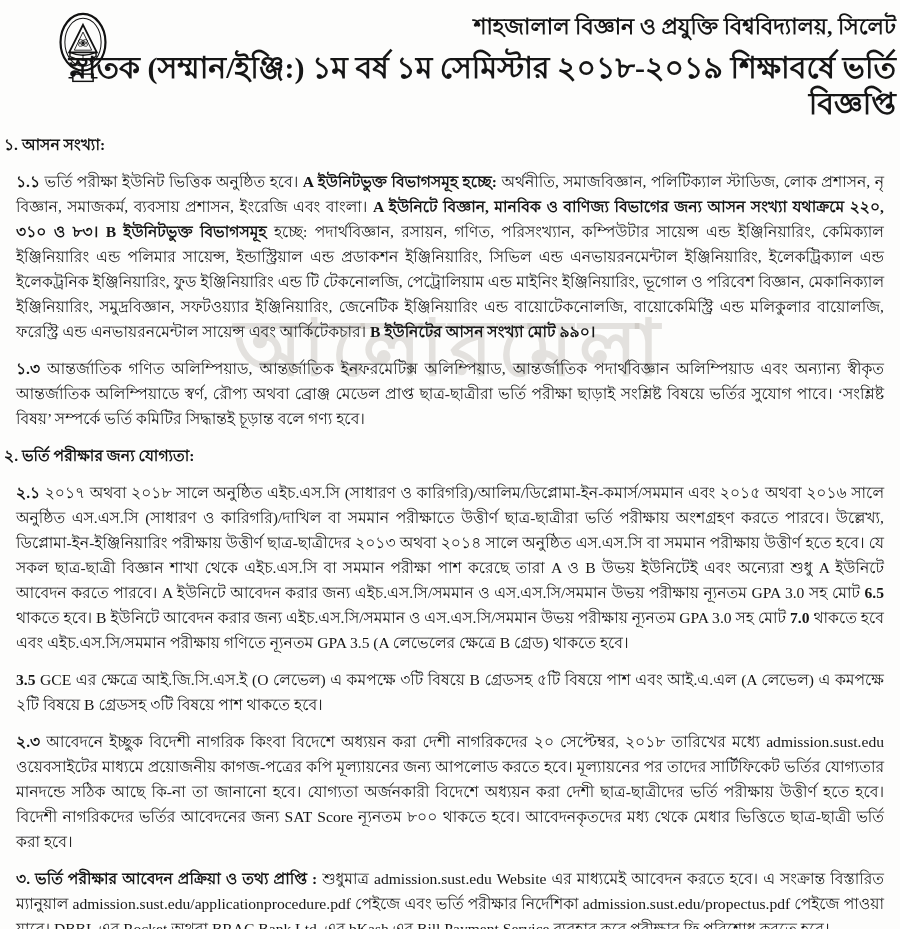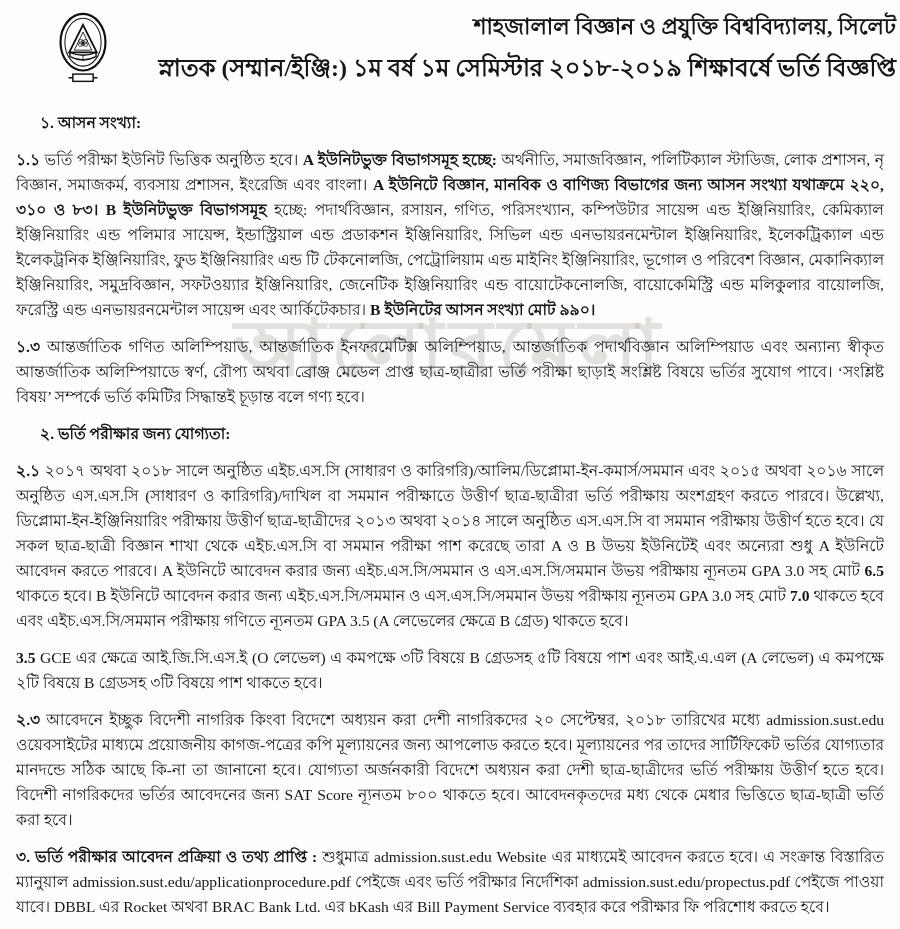--- a/index.html
+++ b/index.html
@@ -9,24 +9,24 @@
     color:#161616;
     font-family:"Liberation Serif","DejaVu Serif",serif;
     position:relative;
     overflow:hidden;
   }
   .page{position:relative;width:892px;margin:0 auto;padding:4px 4px 0 4px;}
   
   .hdr{position:relative;text-align:right;padding-top:8px;min-height:88px;}
   .logo{position:absolute;left:50px;top:4px;width:58px;height:80px;}
   .uni-title{font-size:22px;font-weight:bold;line-height:30px;}
-  .notice-title{font-size:24px;font-weight:bold;line-height:36px;margin-top:8px;}
+  .notice-title{font-size:30px;font-weight:bold;line-height:36px;margin-top:8px;}
   
   .doc{margin-top:10px;font-size:15.6px;line-height:25px;text-align:justify;}
-  .heading{font-weight:bold;margin-top:7px;margin-left:36px;}
+  .heading{font-weight:bold;margin-top:7px;}
   .para{margin:12px;}
   .b{font-weight:bold;}
   
   table.sched{border-collapse:collapse;margin:6px auto 4px auto;width:80%;
     font-size:15.6px;text-align:center;background:#fff;}
   table.sched th,table.sched td{border:2px solid #111;padding:3px 6px;line-height:24px;}
   table.sched th{font-weight:bold;}
   table.sched col.c1{width:22%;} table.sched col.c2{width:10%;}
   table.sched col.c3{width:15%;} table.sched col.c4{width:16%;}
   table.sched col.c5{width:37%;}

